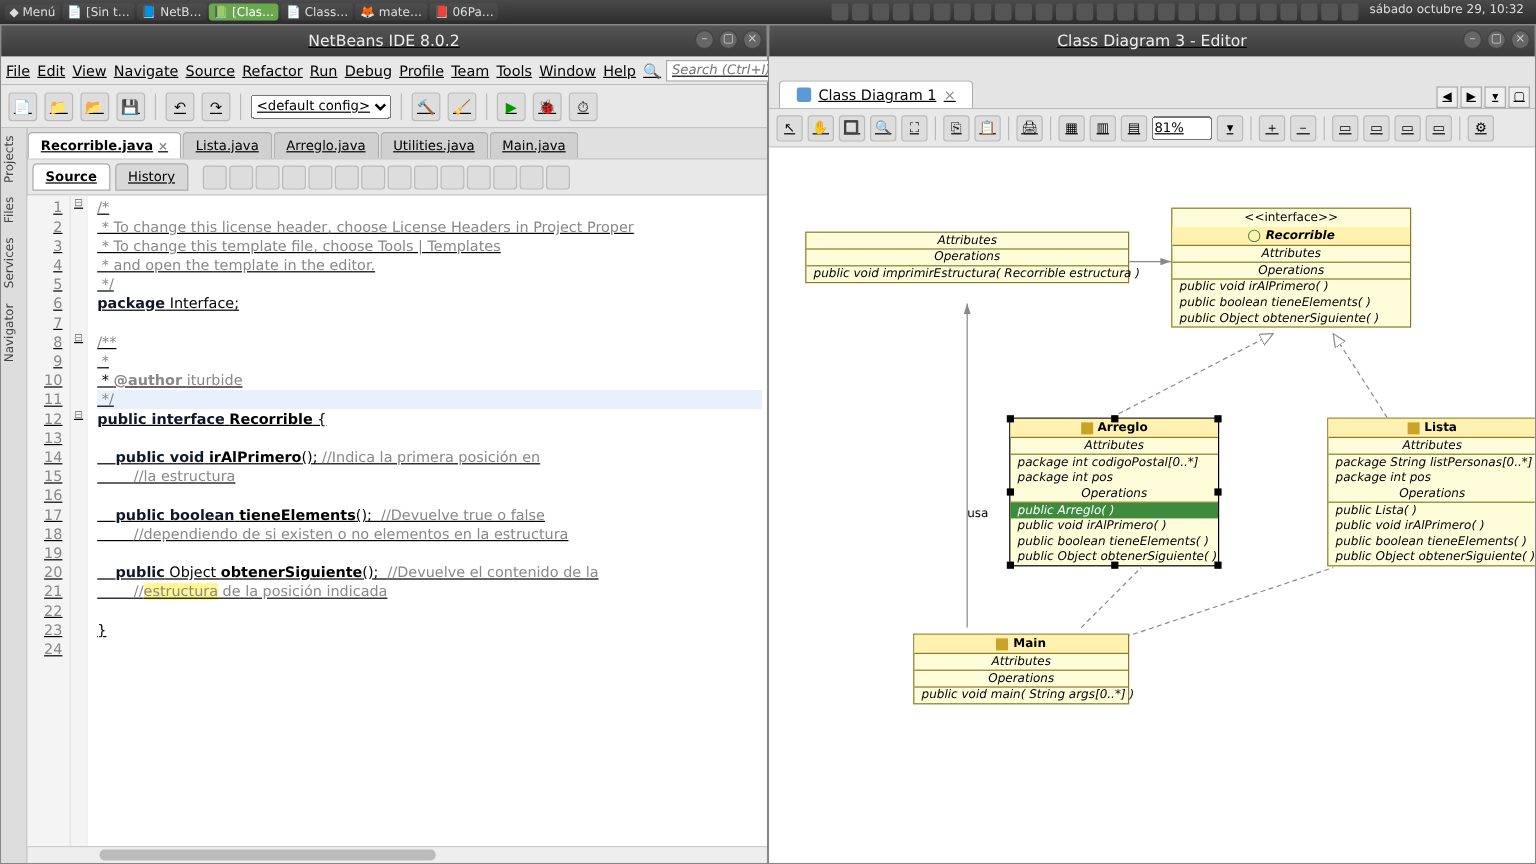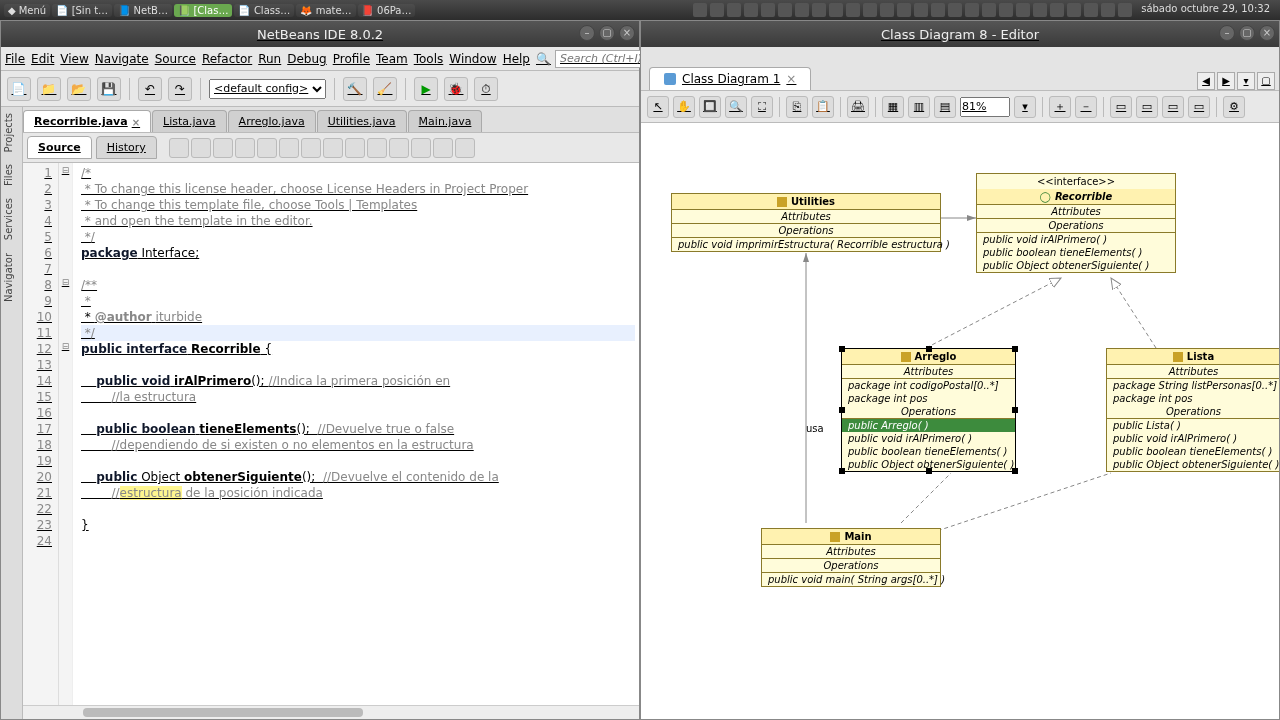--- a/index.html
+++ b/index.html
@@ -291,21 +291,21 @@
     </div>
     <div class="hscroll" style="margin-left:22px;">
           <div class="thumb"></div>
         </div>
   </div>
 
 </div>
 
 <div class="win right">
   <div class="titlebar">
-    <span>Class Diagram 8 - Editor</span>
+    <span>Class Diagram 3 - Editor</span>
     <div class="wbtns">
       <div class="wbtn">–</div>
       <div class="wbtn">▢</div>
       <div class="wbtn">×</div>
     </div>
   </div>
   <div class="diag-tabs">
     <div class="dtab">
           <span class="ico"></span>
           <span>Class Diagram 1</span>
@@ -364,24 +364,20 @@
        Recorrible --&gt;
       <line x1="515" y1="225" x2="470" y2="155" stroke="#888" stroke-width="1" stroke-dasharray="4,3" marker-end="url(#tri)"></line>
       
       <line x1="165" y1="400" x2="165" y2="130" stroke="#888" stroke-width="1" marker-end="url(#arrow)"></line>
       
       <line x1="260" y1="400" x2="310" y2="350" stroke="#888" stroke-dasharray="4,3"></line>
       <line x1="290" y1="410" x2="470" y2="350" stroke="#888" stroke-dasharray="4,3"></line>
     </svg>
 
     <div class="uml" style="left:30px; top:70px; width:270px;">
-      <div class="title">
-            <span class="cico"></span>
-            <span>Utilities</span>
-          </div>
       <div class="sect">Attributes</div>
       <div class="sect">Operations</div>
       <div class="row">public void  imprimirEstructura( Recorrible estructura )</div>
     </div>
 
     <div class="uml" style="left:335px; top:50px; width:200px;">
       <div style="padding:2px;font-style:normal;">&lt;&lt;interface&gt;&gt;</div>
       <div class="title">
             <span style="color:#2a7a2a">◯</span>
             <b><i>Recorrible</i></b>

